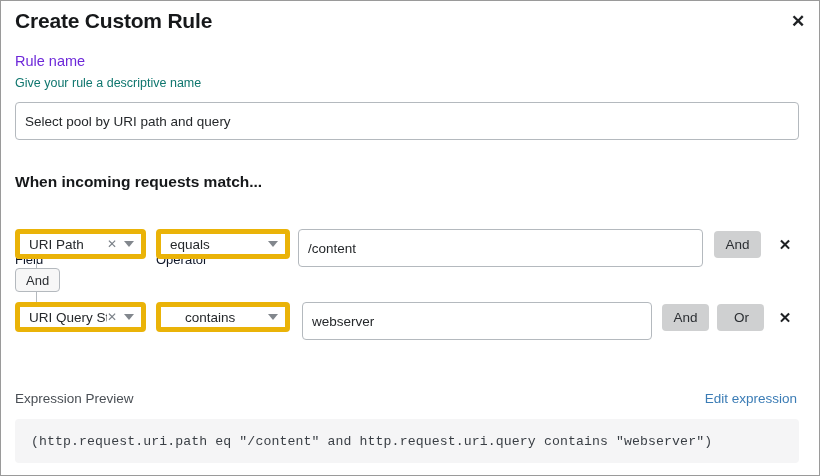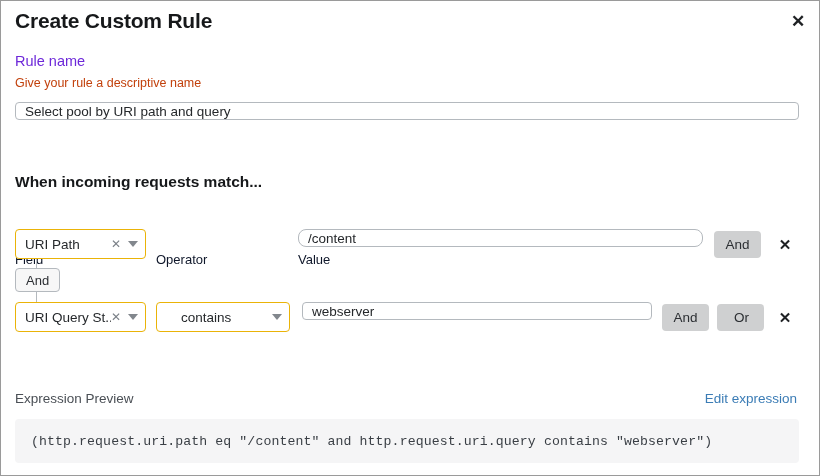--- a/index.html
+++ b/index.html
@@ -49,26 +49,26 @@
   }
   
   .field-label {
     position: absolute;
     font-size: 14.5px;
     color: #6d28d9;
   }
   .field-help {
     position: absolute;
     font-size: 12.5px;
-    color: #c2410c;
+    color: #0f766e;
   }
   .text-input {
     position: absolute;
     box-sizing: border-box;
-    height: 18px;
+    height: 38px;
     border: 1px solid #b4b9be;
     border-radius: 4px;
     background: #ffffff;
     font-family: "Liberation Sans", sans-serif;
     font-size: 13.5px;
     color: #25282b;
     padding: 0 9px;
     outline: none;
   }
   #rule-name-input {
@@ -91,21 +91,21 @@
     top: 206px;
     font-size: 13px;
     color: #0f172a;
     margin-top: 45px;
   }
   
   .select-box {
     position: absolute;
     box-sizing: border-box;
     height: 30px;
-    border: 1px solid #eab308;
+    border: 5px solid #eab308;
     border-radius: 4px;
     background: #ffffff;
     display: flex;
     align-items: center;
     padding: 0 7px 0 9px;
     cursor: pointer;
   }
   .select-value {
     flex: 1 1 auto;
     font-size: 13.5px;
@@ -236,22 +236,26 @@
   <div class="col-header" style="left:14px;">Field</div>
   <div class="col-header" style="left:155px;">Operator</div>
   <div class="col-header" style="left:297px;">Value</div>
 
   <div class="select-box" style="left:14px; top:228px; width:131px;">
     <span class="select-value">URI Path</span>
     <span class="clear-x">✕</span>
     <span class="caret"></span>
   </div>
 
-
-  <input class="text-input" type="text" style="left: 297px; top: 228px; width: 405px; border-radius: 8px;" value="/content">
+  <div class="select-box" style="left:155px; top:228px; width:134px;">
+    <span class="select-value">equals</span>
+    <span class="caret"></span>
+  </div>
+
+  <input class="text-input" type="text" style="left: 297px; top: 228px; width: 405px;" value="/content">
 
   <div class="logic-btn" style="left:713px; top:230px;">And</div>
   <div class="delete-x" style="left:774px; top:233px;">✕</div>
 
   <div class="connector-line" style="left:35px; top:258px; height:10px;"></div>
   <div class="connector-chip" style="left:14px; top:267px;">And</div>
   <div class="connector-line" style="left:35px; top:291px; height:10px;"></div>
 
   <div class="select-box" style="left:14px; top:301px; width:131px;">
     <span class="select-value">URI Query St...</span>

